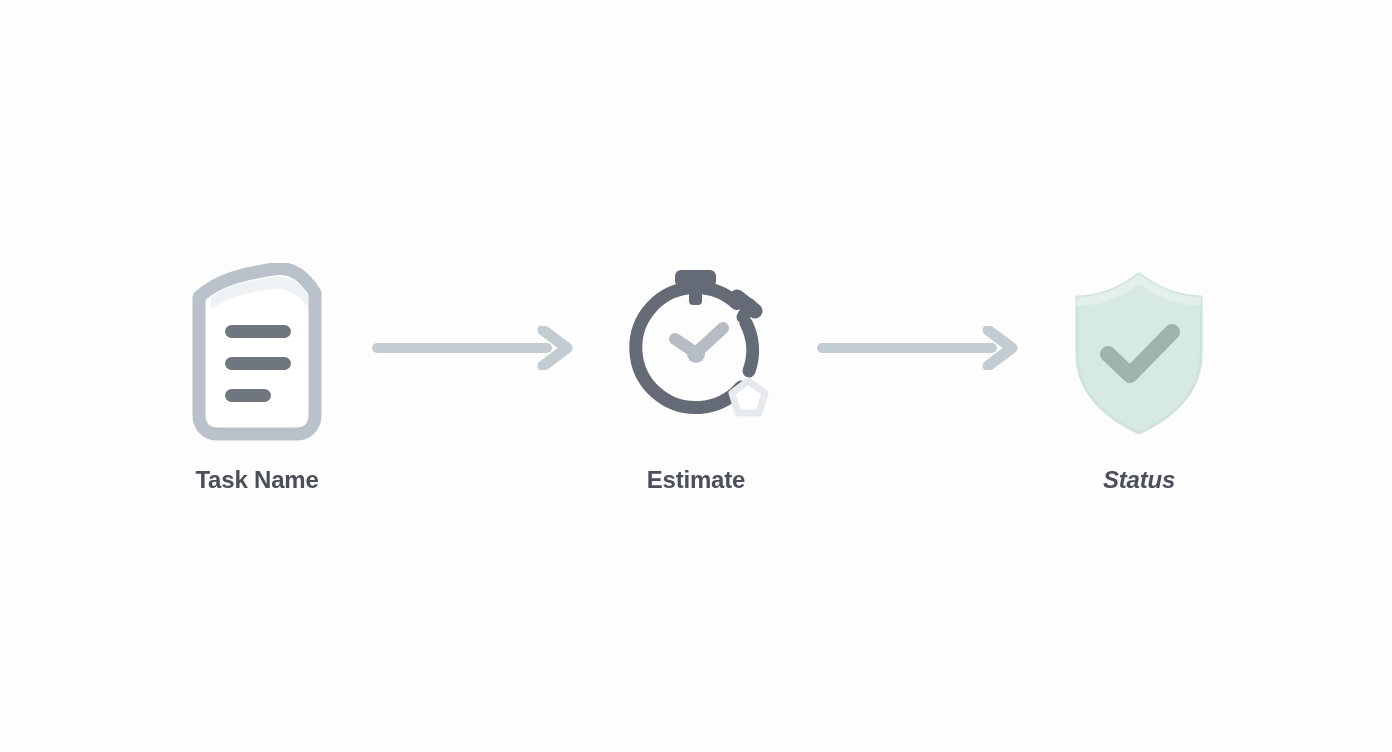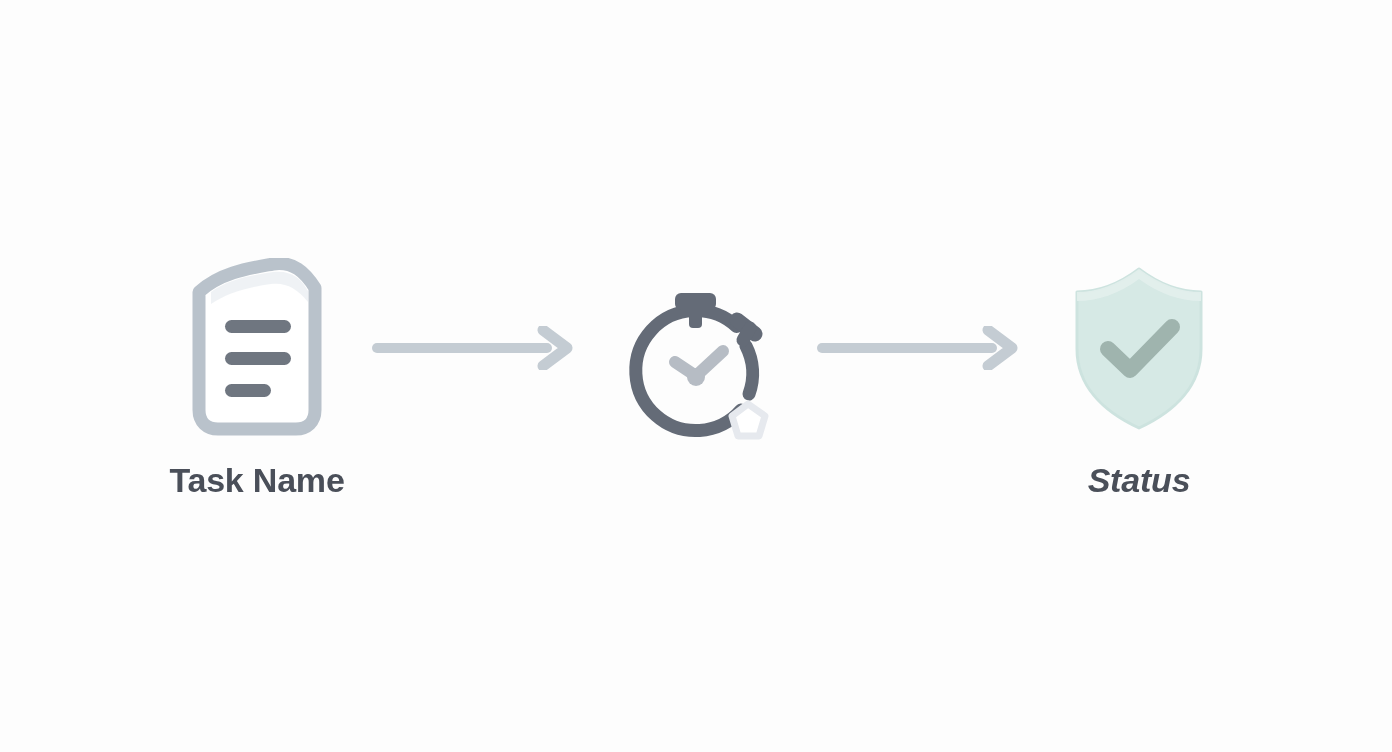--- a/index.html
+++ b/index.html
@@ -39,21 +39,21 @@
     width: 230px;
   }
   .step-icon {
     height: 185px;
     display: flex;
     align-items: center;
     justify-content: center;
   }
   .step-label {
     margin-top: 22px;
-    font-size: 34px;
+    font-size: 24px;
     font-weight: bold;
     color: #4a4f59;
     letter-spacing: -0.2px;
     line-height: 1;
     white-space: nowrap;
     text-align: center;
   }
   .connector {
     width: 215px;
     height: 185px;
@@ -130,20 +130,21 @@
           <path d="M87 92 L 66 78" stroke="#b6bcc4" stroke-width="12" stroke-linecap="round"></path>
           <circle cx="87" cy="93" r="9" fill="#b6bcc4"></circle>
 
           <path d="M139 120
                    L 156 132
                    L 150 152
                    L 129 152
                    L 123 132 Z" fill="#ffffff" stroke="#e6e9ee" stroke-width="7" stroke-linejoin="round"></path>
         </svg>
       </div>
+      <div class="step-label">Estimate</div>
     </div>
 
     <div class="connector">
       <svg width="205" height="44" viewBox="0 0 205 44" aria-hidden="true">
         <line x1="6" y1="22" x2="176" y2="22" stroke="#c4ccd3" stroke-width="10" stroke-linecap="round"></line>
         <polyline points="172,4 196,22 172,40" fill="none" stroke="#c4ccd3" stroke-width="11" stroke-linecap="round" stroke-linejoin="round"></polyline>
       </svg>
     </div>
 
     <div class="step step-stat">

